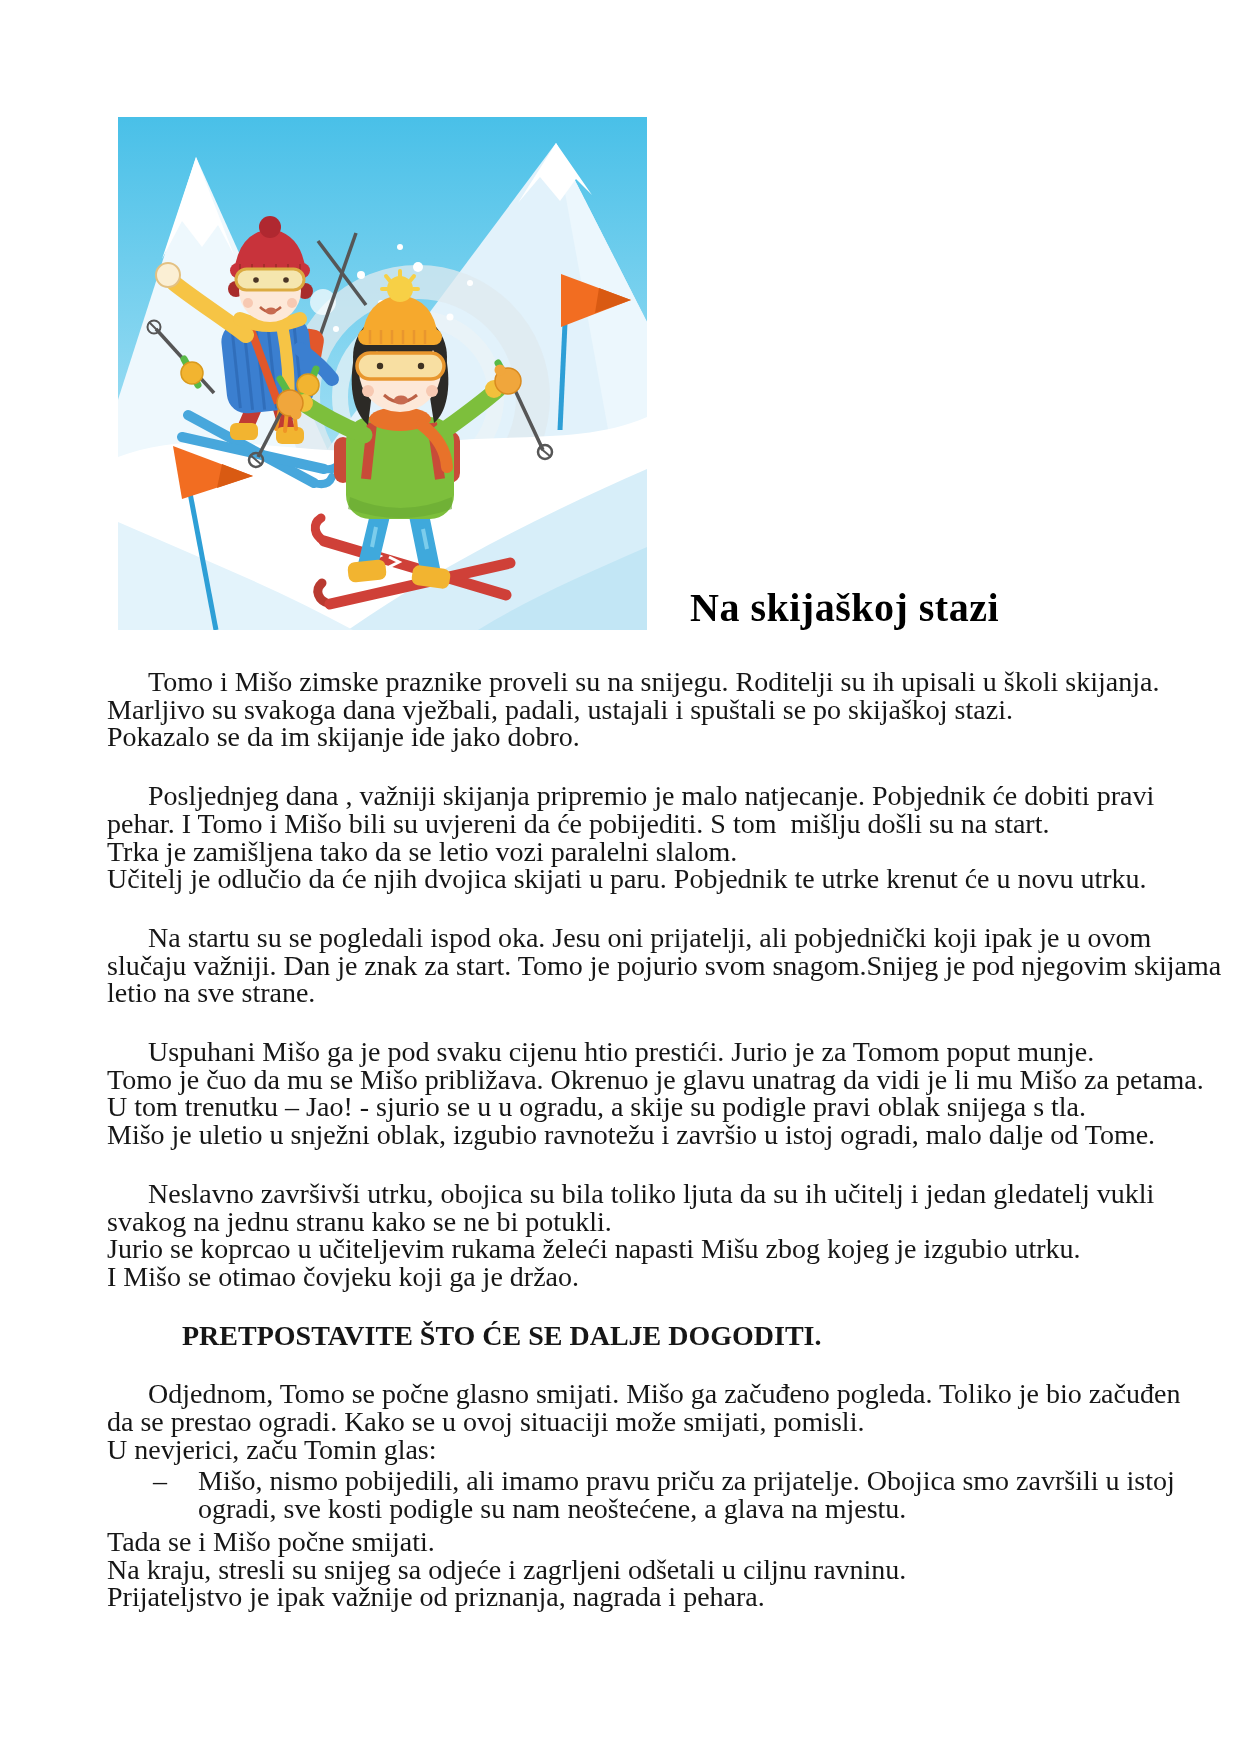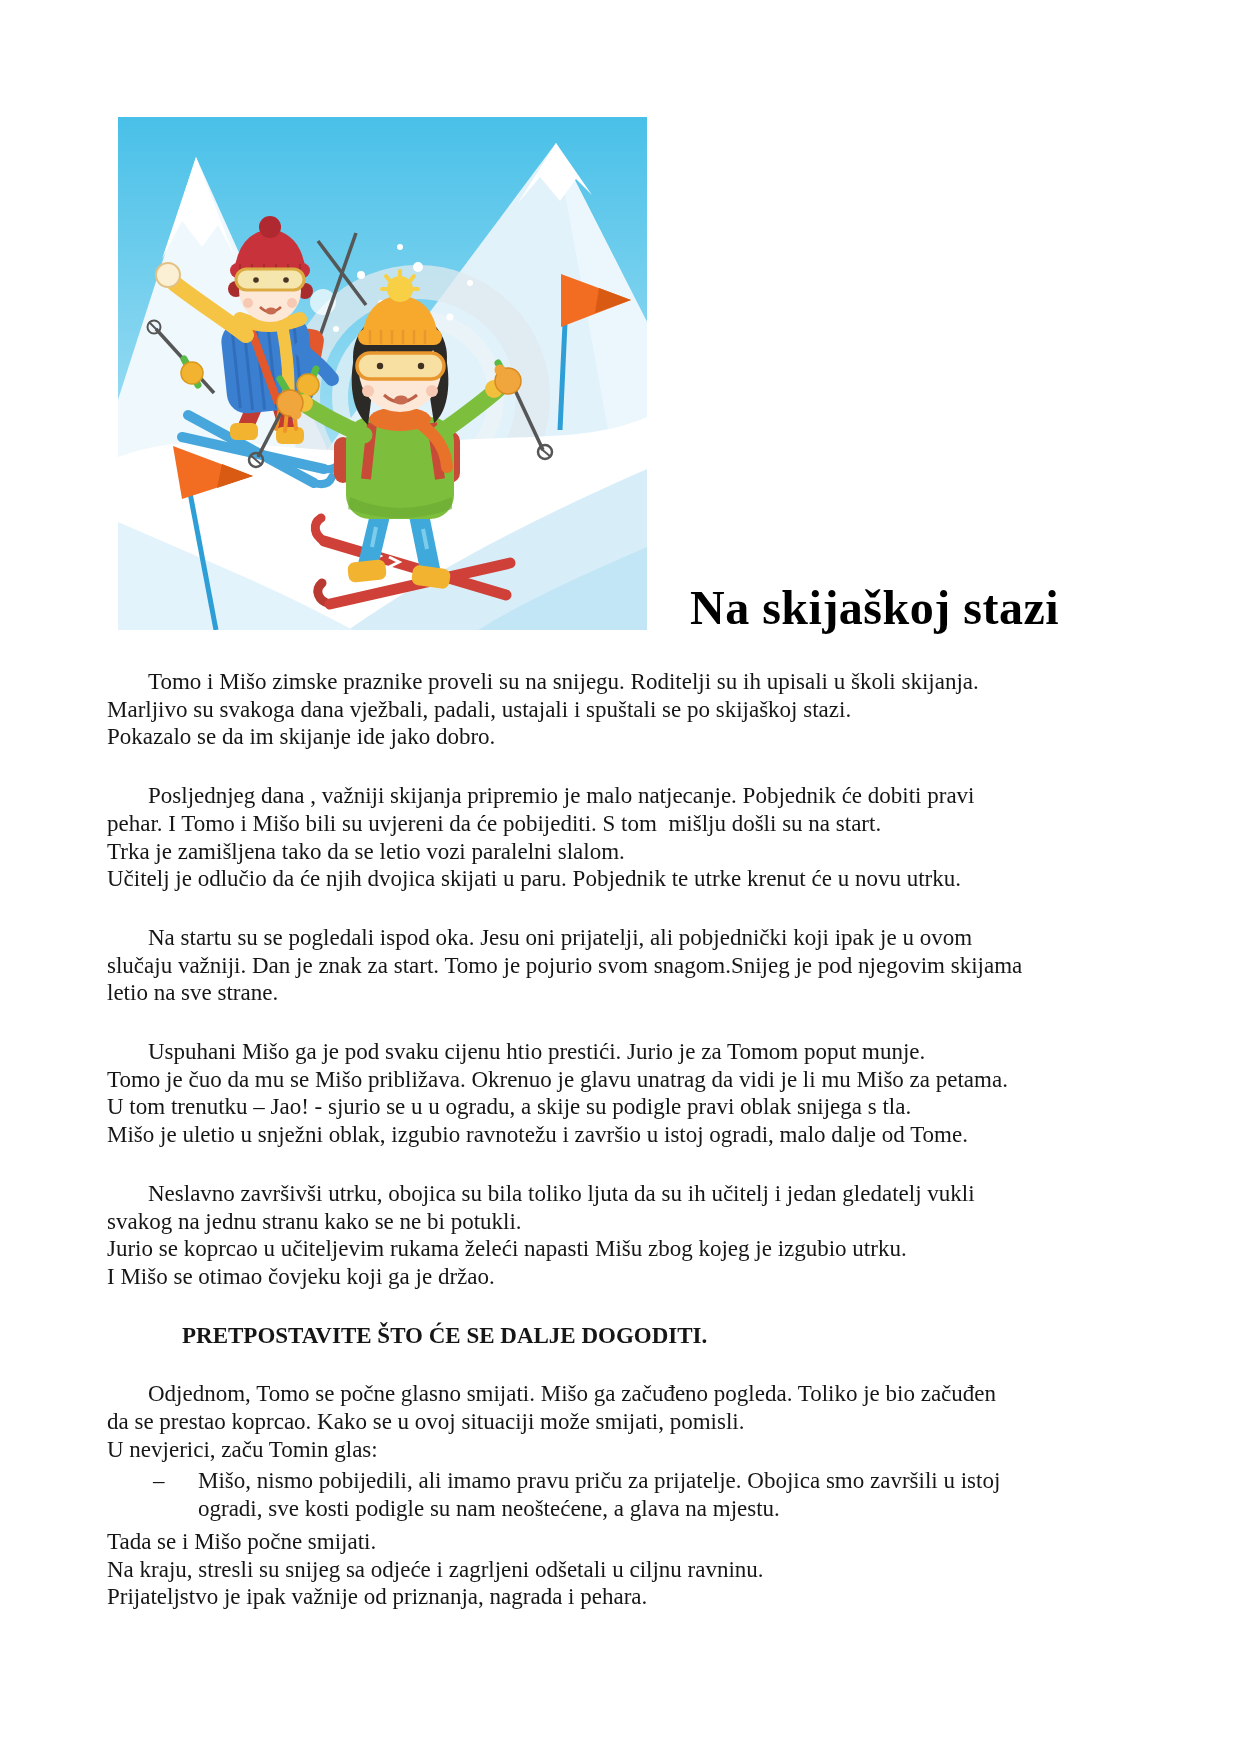--- a/index.html
+++ b/index.html
@@ -7,26 +7,26 @@
     width:1240px;height:1754px;background:#ffffff;position:relative;
     font-family:"Liberation Serif", serif;color:#161616;
     -webkit-font-smoothing:antialiased;
   }
   .illustration{
     position:absolute;left:118px;top:117px;width:529px;height:513px;
   }
   .illustration svg{display:block;width:529px;height:513px;}
   .doc-title{
     position:absolute;left:690px;top:586px;
-    font-size:48px;line-height:44px;font-weight:bold;color:#000;
+    font-size:40px;line-height:44px;font-weight:bold;color:#000;
     white-space:nowrap;letter-spacing:0.5px;
   }
   .content{
     position:absolute;left:107px;top:668px;width:1030px;
-    font-size:23px;line-height:27.7px;
+    font-size:28px;line-height:27.7px;
   }
   .block{margin:0 0 31px 0;}
   .block.tight{margin-bottom:4px;}
   .block.heading{font-weight:bold;}
   .line{white-space:pre;}
   .line.indent{padding-left:41px;}
   .block.heading .line.indent{padding-left:75px;}
   .block.list{display:flex;margin:4px 0 5px 0;}
   .block.list .marker{flex:none;width:45px;padding-left:46px;}
   .block.list .list-text{flex:1 1 auto;}
@@ -266,21 +266,21 @@
       <div class="line indent">Neslavno završivši utrku, obojica su bila toliko ljuta da su ih učitelj i jedan gledatelj vukli</div>
       <div class="line">svakog na jednu stranu kako se ne bi potukli.</div>
       <div class="line">Jurio se koprcao u učiteljevim rukama želeći napasti Mišu zbog kojeg je izgubio utrku.</div>
       <div class="line">I Mišo se otimao čovjeku koji ga je držao.</div>
     </div>
     <div class="block heading">
       <div class="line indent">PRETPOSTAVITE ŠTO ĆE SE DALJE DOGODITI.</div>
     </div>
     <div class="block para tight">
       <div class="line indent">Odjednom, Tomo se počne glasno smijati. Mišo ga začuđeno pogleda. Toliko je bio začuđen</div>
-      <div class="line">da se prestao koprcao. Kako se u ovoj situaciji može smijati, pomisli.</div>
+      <div class="line">da se prestao ogradi. Kako se u ovoj situaciji može smijati, pomisli.</div>
       <div class="line">U nevjerici, začu Tomin glas:</div>
     </div>
     <div class="block list">
       <span class="marker">–</span>
       <div class="list-text">
         <div class="line">Mišo, nismo pobijedili, ali imamo pravu priču za prijatelje. Obojica smo završili u istoj</div>
         <div class="line">ogradi, sve kosti podigle su nam neoštećene, a glava na mjestu.</div>
       </div>
     </div>
     <div class="block para">

